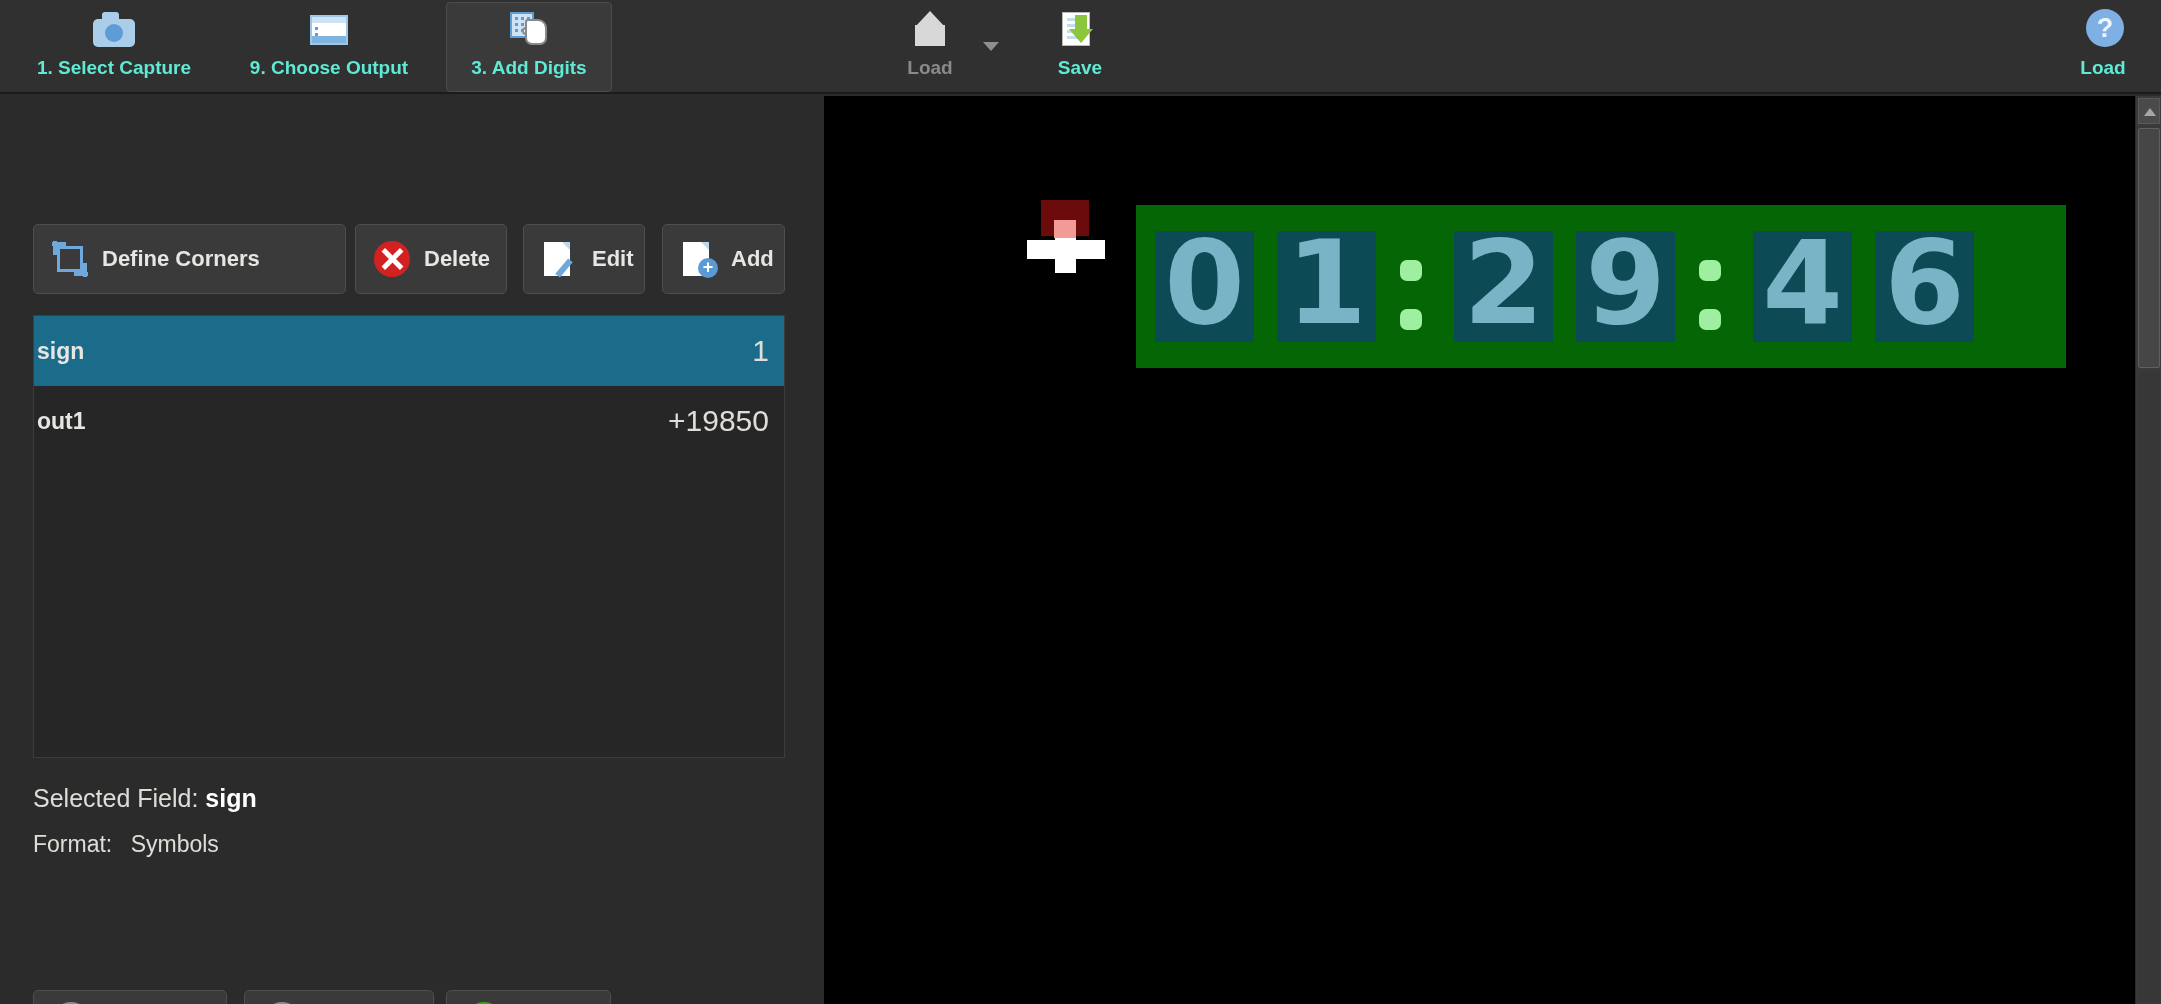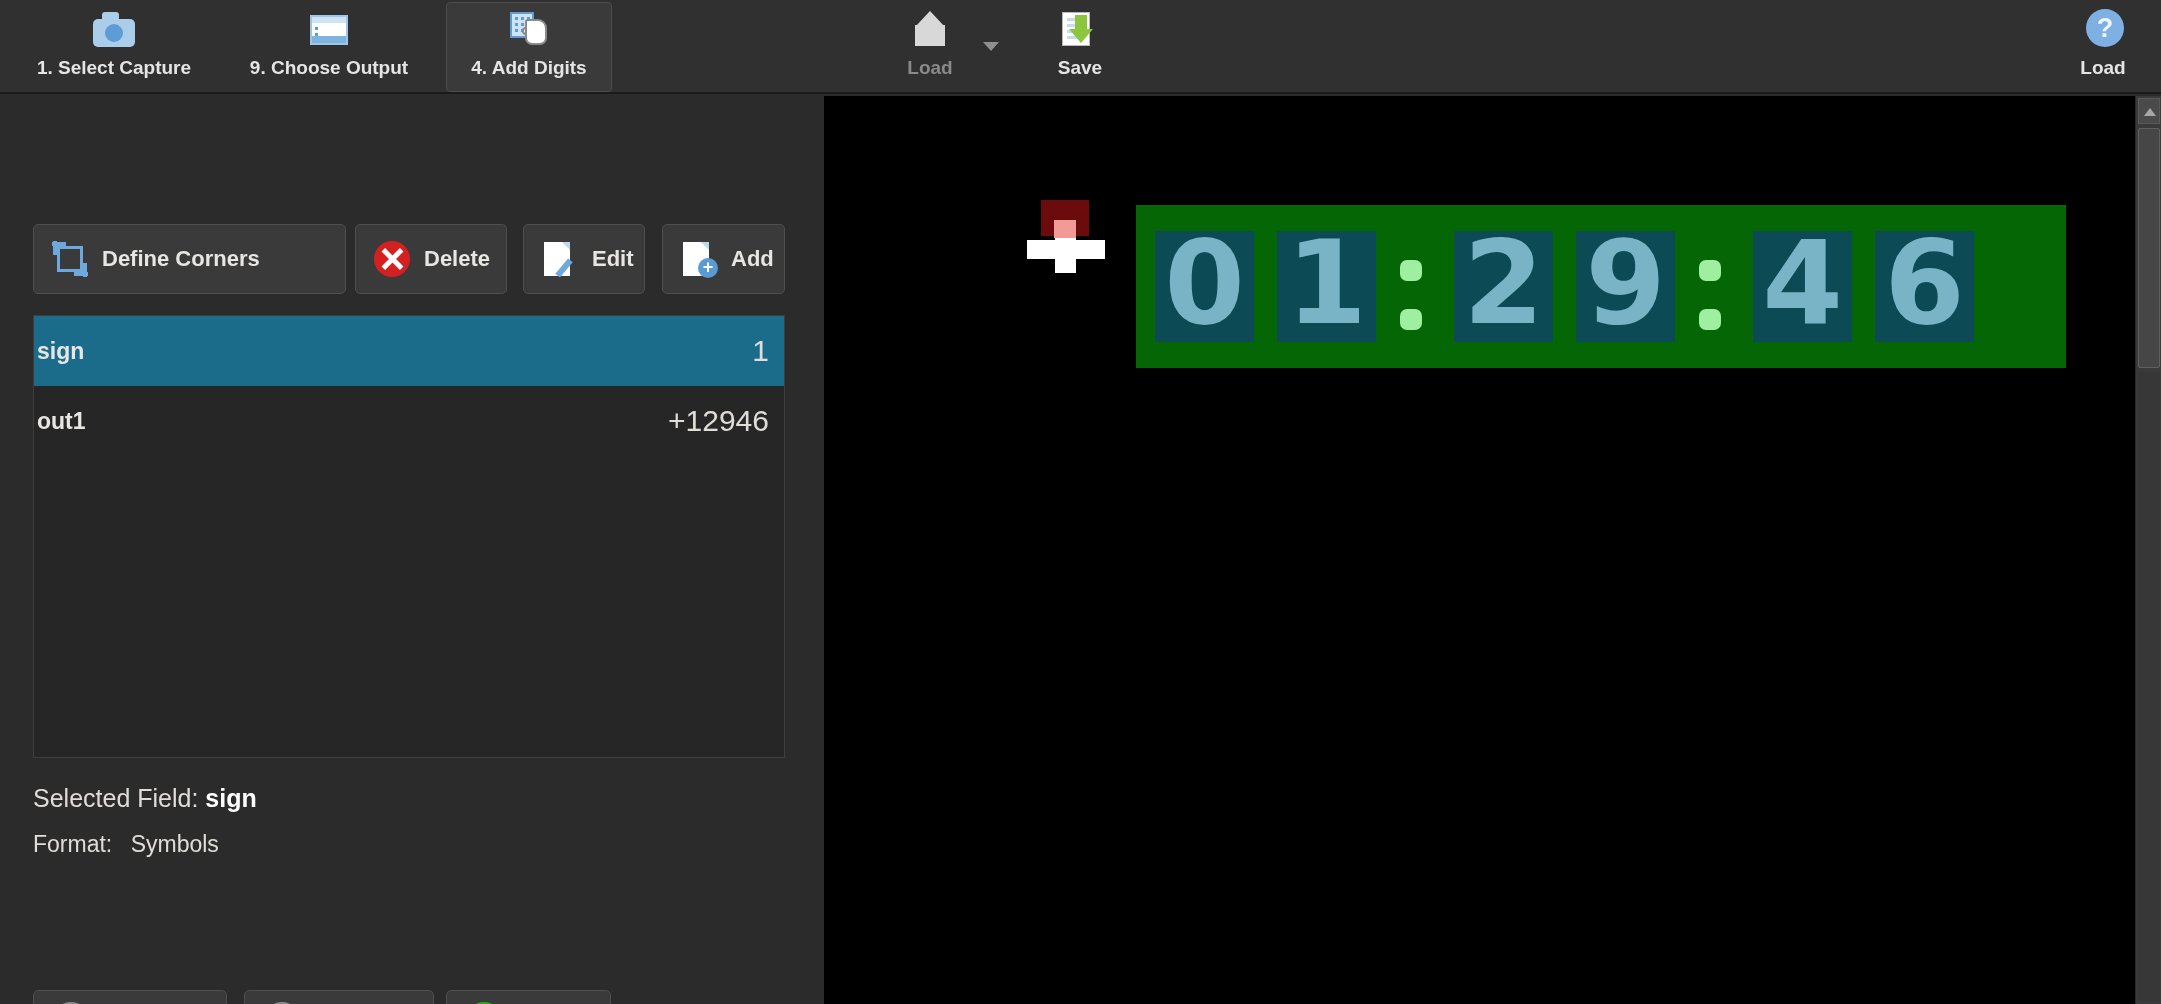--- a/index.html
+++ b/index.html
@@ -28,21 +28,21 @@
     cursor: pointer;
     user-select: none;
   }
   .ribbon-btn.active {
     background: #3a3a3a;
     border: 1px solid #4c4c4c;
   }
   .ribbon-label {
     font-size: 19px;
     font-weight: bold;
-    color: #e5e5e5;
+    color: #5eead4;
     margin-top: 6px;
     white-space: nowrap;
   }
   .ribbon-label.dim { color: #8a8a8a; }
   .ribbon-ico {
     width: 46px; height: 44px;
     position: relative;
   }
 
   
@@ -419,21 +419,21 @@
         <i style="left:3px;top:9px"></i>
           <i style="left:9px;top:9px"></i>
           <i style="left:15px;top:9px"></i>
         <i style="left:3px;top:15px"></i>
           <i style="left:9px;top:15px"></i>
           <i style="left:15px;top:15px"></i>
       </div>
       <div class="thumb"></div>
       <div class="hand"></div>
     </div>
-    <div class="ribbon-label">4. Add Digits</div>
+    <div class="ribbon-label">3. Add Digits</div>
   </div>
 
   <div class="ribbon-btn" style="left:870px; width:120px;">
     <div class="ribbon-ico ico-load">
       <div class="arrow"></div>
         <div class="stem"></div>
         <div class="box"></div>
     </div>
     <div class="ribbon-label dim">Load</div>
   </div>
@@ -503,21 +503,21 @@
 
   <div id="field-list">
     <div class="field-row selected">
       <div class="field-name">sign</div>
       <div class="field-thumb"></div>
       <div class="field-value">1</div>
     </div>
     <div class="field-row">
       <div class="field-name">out1</div>
       <div class="field-thumb"></div>
-      <div class="field-value">+12946</div>
+      <div class="field-value">+19850</div>
     </div>
   </div>
 
   <div id="sel-field">
     <span>Selected Field:</span>
     <b>sign</b>
   </div>
   <div id="fmt-line">
     <span>Format:</span>
     <span class="val">Symbols</span>

